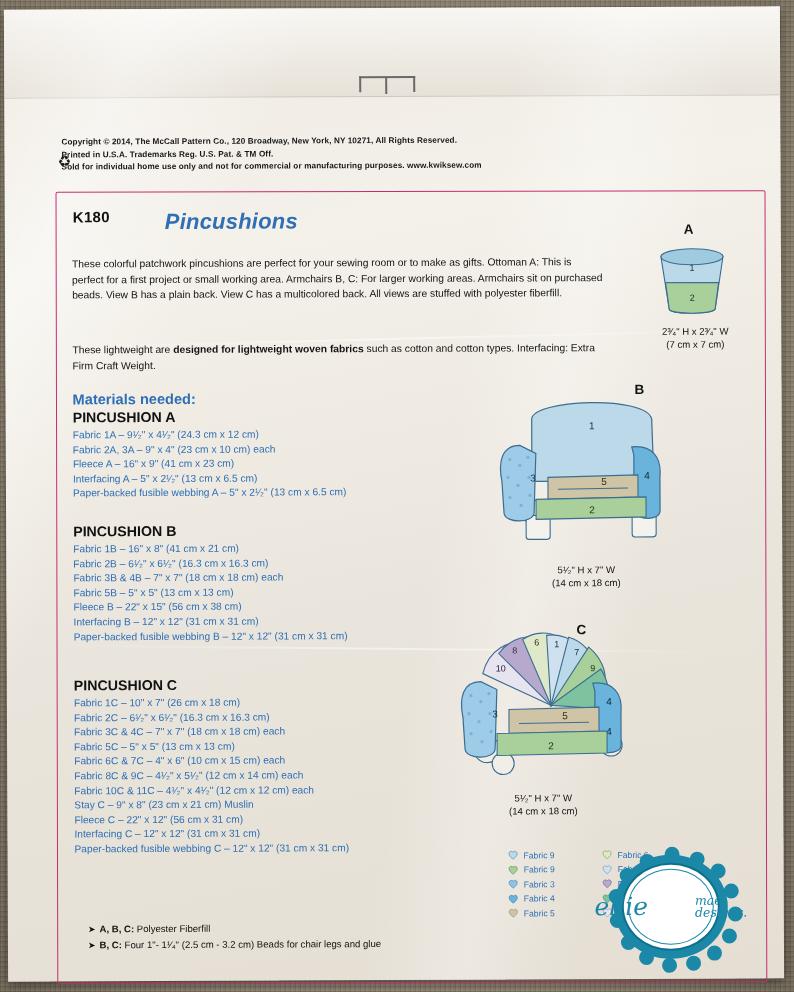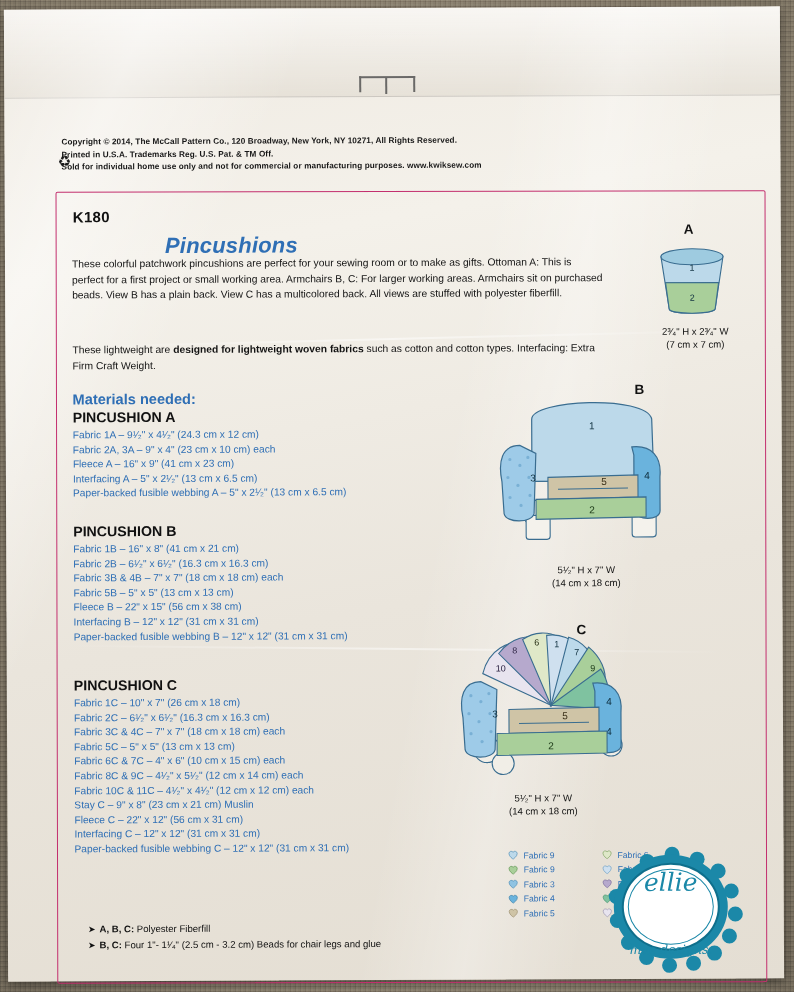--- a/index.html
+++ b/index.html
@@ -119,21 +119,20 @@
   }
   .pincushions-title {
     position: absolute;
     left: 160px;
     top: 200px;
     font-size: 22px;
     font-weight: bold;
     font-style: italic;
     color: #2f6fb5;
     letter-spacing: .2px;
-    margin-top: 24px;
   }
 
   .intro {
     position: absolute;
     left: 67px;
     top: 247px;
     width: 532px;
     font-size: 10.3px;
     line-height: 15.6px;
     color: #131313;
@@ -259,23 +258,22 @@
     background: #fff;
     border: 2.5px solid #0f6f8c;
   }
   .logo .inner2 {
     position: absolute;
     left: 15px; top: 15px; right: 15px; bottom: 15px;
     border-radius: 50%;
     background: #fff;
     border: 1.5px solid #1b88a8;
     display: flex;
-    flex-direction: column;
     align-items: center;
-    justify-content: space-between;
+    justify-content: center;
     gap: 47px;
   }
   .logo .ellie {
     font-family: "DejaVu Serif", serif;
     font-style: italic;
     font-size: 25px;
     color: #1b88a8;
     line-height: 1;
     margin-bottom: 2px;
   }

